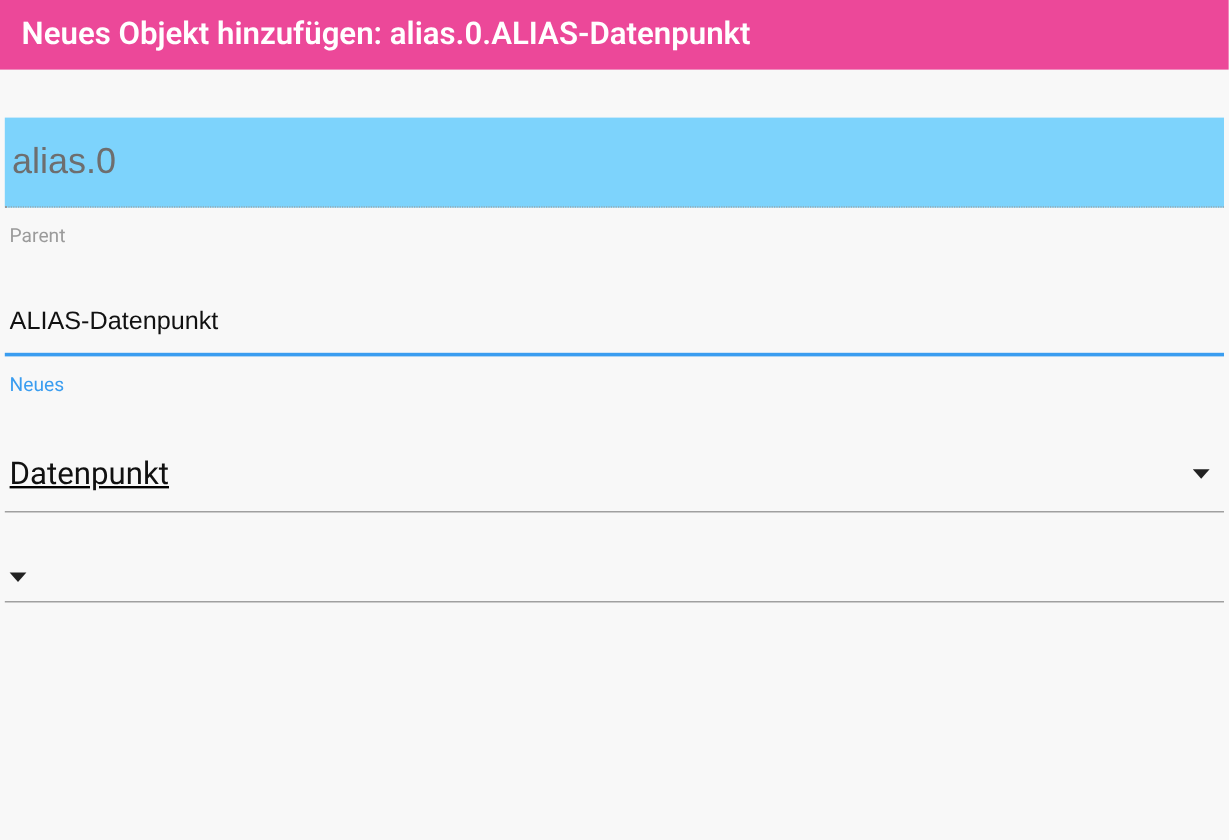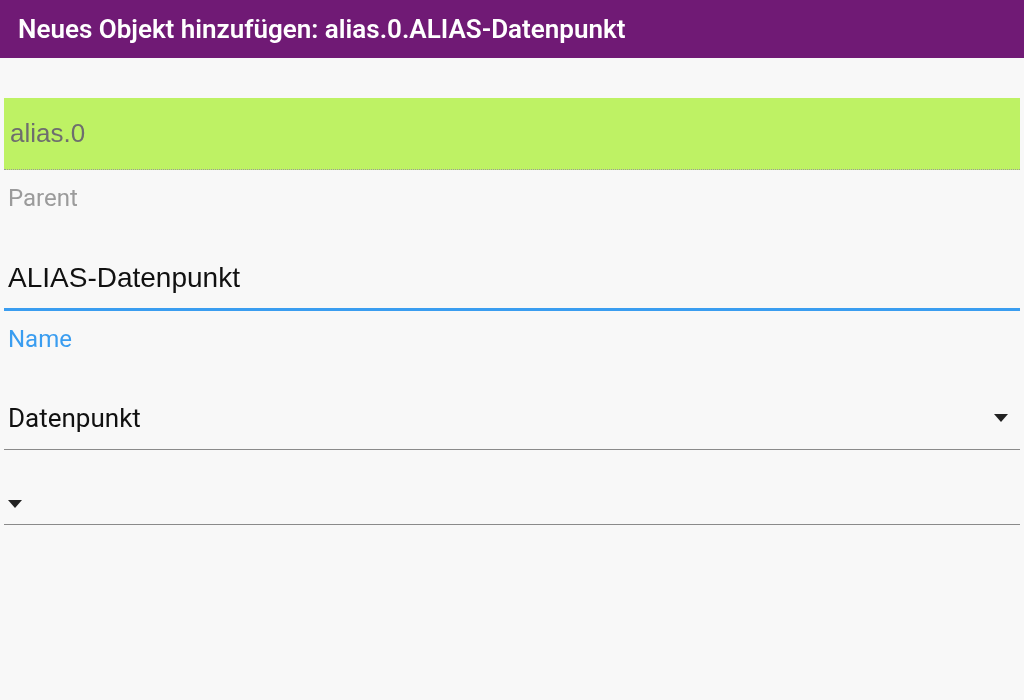--- a/index.html
+++ b/index.html
@@ -4,74 +4,75 @@
   <style>
     * { box-sizing: border-box; margin: 0; padding: 0; }
     html, body {
       width: 1024px;
       height: 700px;
       font-family: -apple-system, BlinkMacSystemFont, "Segoe UI", Roboto, Helvetica, Arial, sans-serif;
       background: #f8f8f8;
       overflow: hidden;
     }
     .dialog-header {
-      background: #701a75;
+      background: #ec4899;
       color: #ffffff;
       font-size: 26px;
       font-weight: 600;
       padding: 14px 18px;
     }
     .form-body {
       padding: 0;
     }
     .field-group {
       margin-top: 40px;
       padding: 0 4px;
     }
     .field-group.first {
       margin-top: 40px;
     }
     .parent-input {
       width: 100%;
-      background: #bef264;
+      background: #7dd3fc;
       border: none;
       border-bottom: 1px dotted #9a9a9a;
-      font-size: 26px;
+      font-size: 30px;
       color: #6e6e6e;
       padding: 20px 10px 20px 6px;
       outline: none;
     }
     .helper-label {
       display: block;
-      font-size: 24px;
+      font-size: 16px;
       color: #9b9b9b;
       margin-top: 14px;
       padding-left: 4px;
     }
     .helper-label.active {
       color: #3a9df0;
     }
     .text-input {
       width: 100%;
       background: transparent;
       border: none;
       border-bottom: 3px solid #3a9df0;
-      font-size: 28px;
+      font-size: 21px;
       color: #111;
       padding: 10px 4px 14px 4px;
       outline: none;
     }
     .select-row {
       width: 100%;
       display: flex;
       align-items: center;
       justify-content: space-between;
       border-bottom: 1px solid #8a8a8a;
       padding: 10px 6px 16px 4px;
       cursor: pointer;
+      text-decoration: underline;
     }
     .select-value {
       font-size: 26px;
       color: #111;
     }
     .caret {
       width: 0;
       height: 0;
       border-left: 7px solid transparent;
       border-right: 7px solid transparent;
@@ -86,21 +87,21 @@
 
 <div class="form-body">
 
   <div class="field-group first">
     <input type="text" class="parent-input" disabled="" value="alias.0" style="">
     <span class="helper-label">Parent</span>
   </div>
 
   <div class="field-group">
     <input type="text" class="text-input" value="ALIAS-Datenpunkt" style="">
-    <span class="helper-label active">Name</span>
+    <span class="helper-label active">Neues</span>
   </div>
 
   <div class="field-group">
     <div class="select-row">
       <span class="select-value">Datenpunkt</span>
       <span class="caret"></span>
     </div>
   </div>
 
   <div class="field-group">

